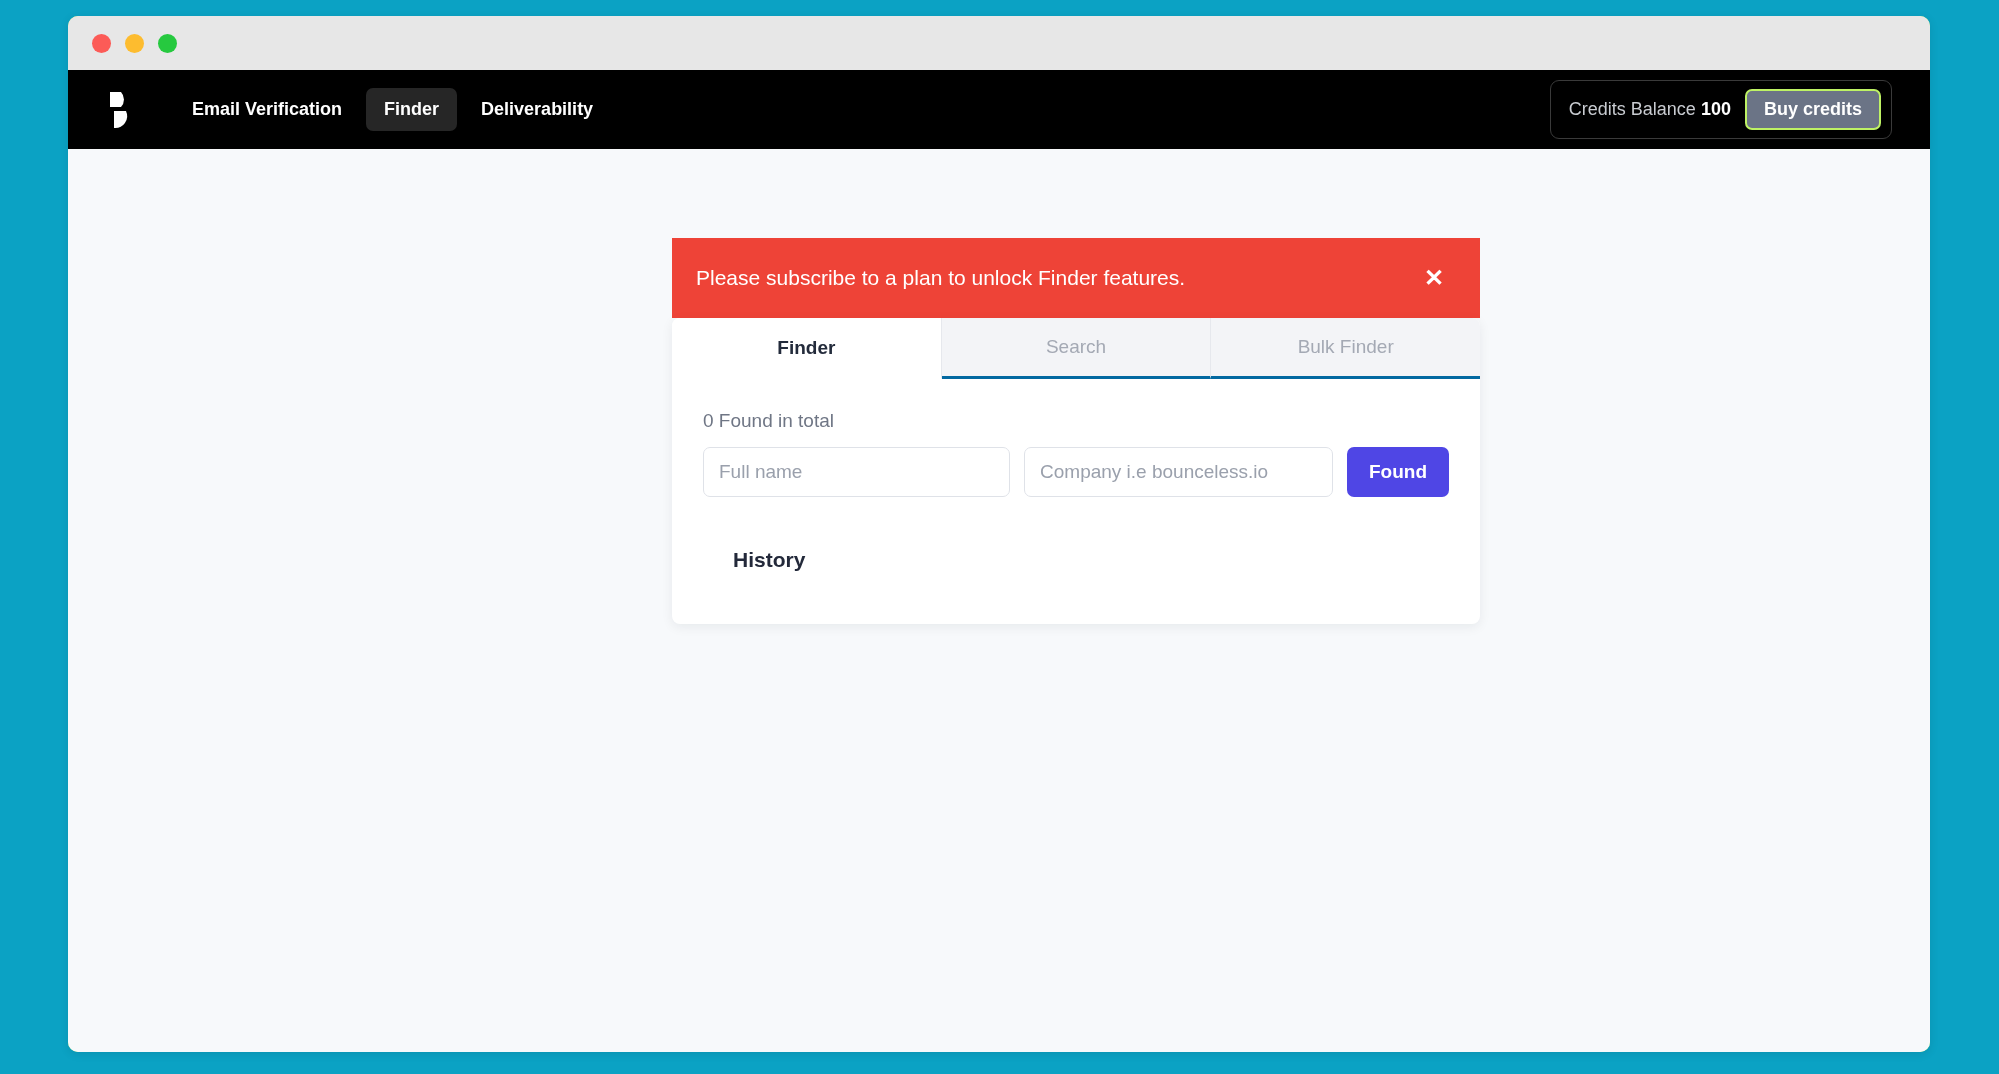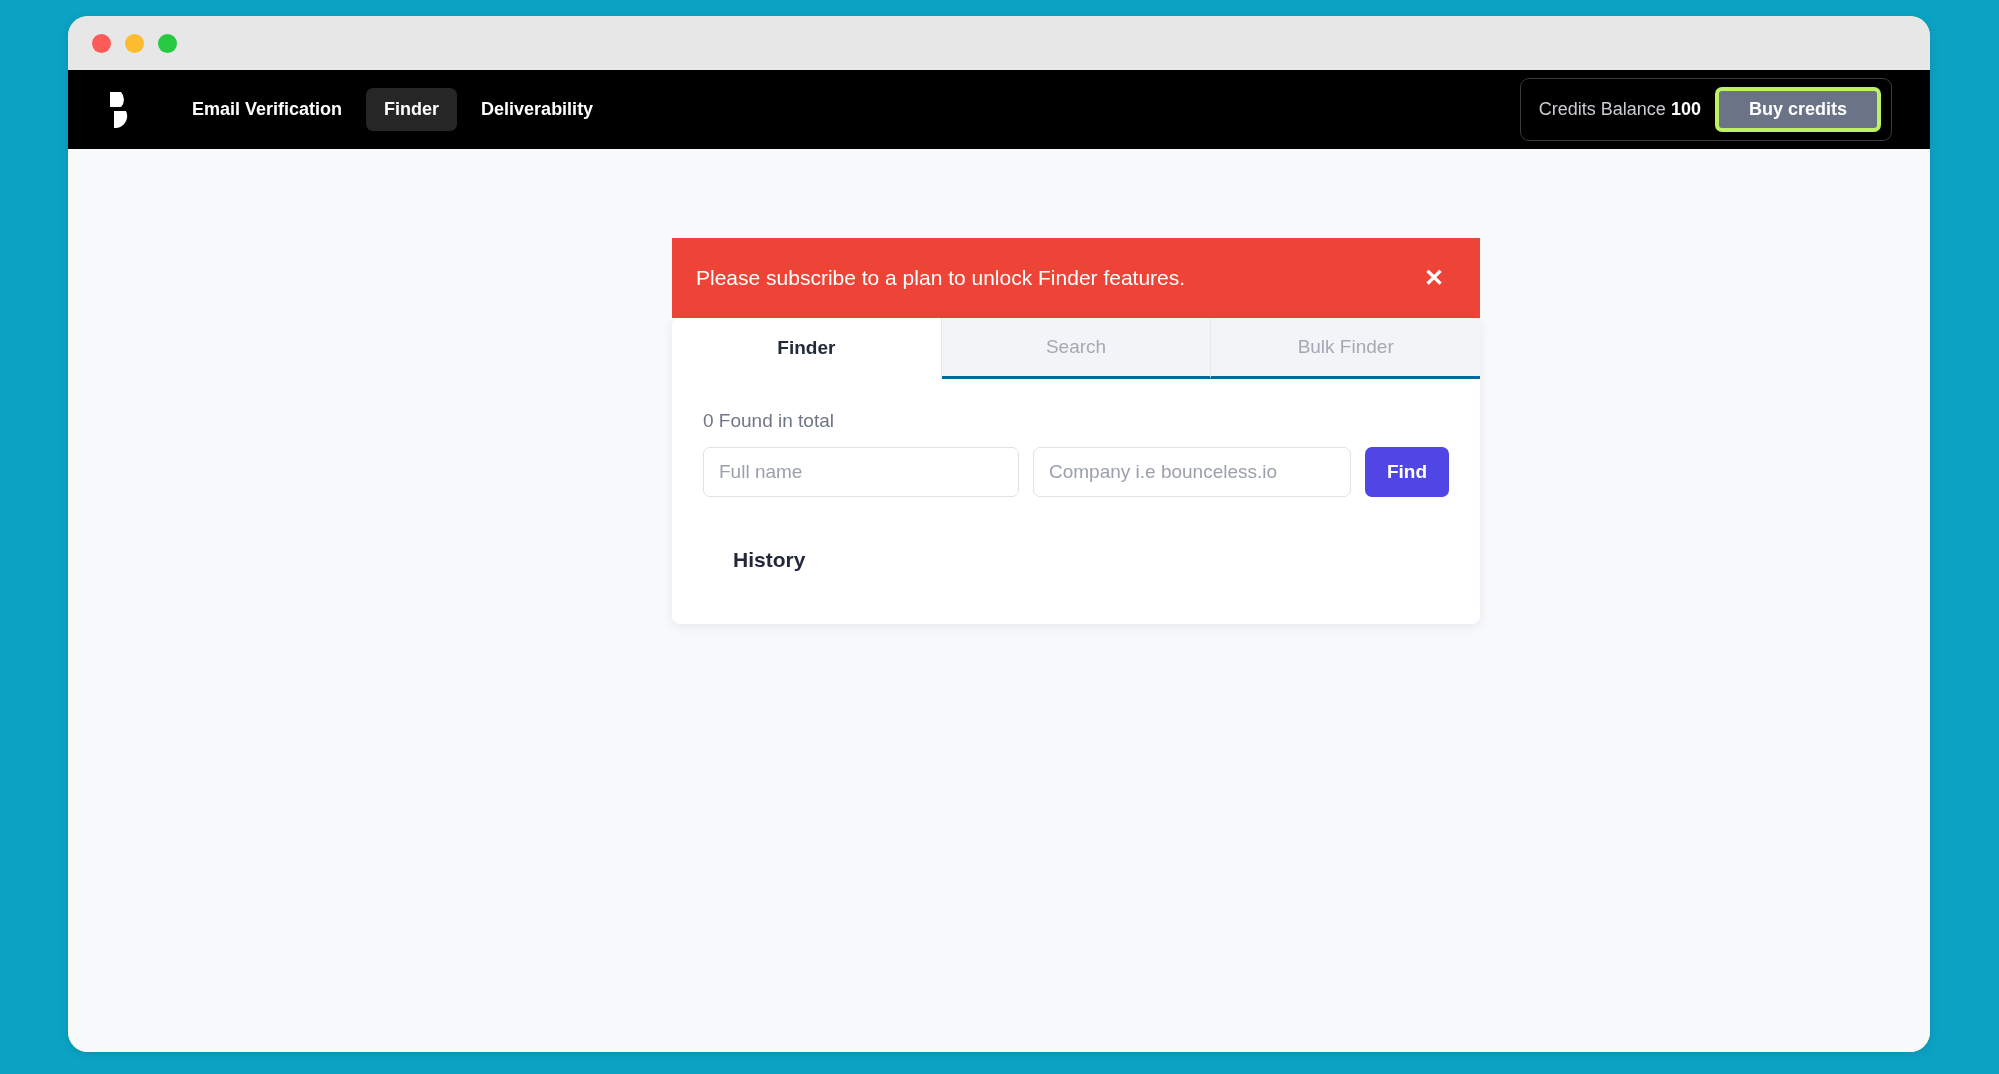--- a/index.html
+++ b/index.html
@@ -14,21 +14,21 @@
     overflow: hidden;
   }
 
   
   .window {
     position: absolute;
     left: 68px;
     top: 16px;
     width: 1862px;
     height: 1036px;
-    border-radius: 20px;
+    border-radius: 10px;
     overflow: hidden;
     background: #bef264;
     box-shadow: 0 2px 10px rgba(0,0,0,0.10);
   }
   .titlebar {
     height: 54px;
     background: #e7e7e7;
     display: flex;
     align-items: center;
     padding-left: 24px;
@@ -92,23 +92,23 @@
     color: #c9ccd1;
     font-size: 18px;
     white-space: nowrap;
   }
   .credits-label b { color: #ffffff; }
   .buy-credits {
     background: #6b7486;
     color: #ffffff;
     font-size: 18px;
     font-weight: bold;
-    border: 4px solid #bef264;
+    border: 2px solid #bef264;
     border-radius: 7px;
-    padding: 8px 30px;
+    padding: 8px 17px;
     cursor: pointer;
     white-space: nowrap;
   }
 
   
   .page {
     position: relative;
     height: calc(100% - 54px - 79px);
     background: #f7f9fb;
   }
@@ -292,21 +292,21 @@
             <span>Bulk Finder</span>
           </div>
         </div>
 
         <div class="card-body">
           <p class="finder-sub">0 Found in total</p>
 
           <div class="form-row">
             <input id="input-fullname" class="text-input" type="text" placeholder="Full name" style="">
             <input id="input-company" class="text-input" type="text" placeholder="Company i.e bounceless.io" style="">
-            <button class="find-btn">Find</button>
+            <button class="find-btn">Found</button>
           </div>
 
           <div class="history-title">History</div>
         </div>
 
       </div>
     </div>
   </div>
 </div>
 

